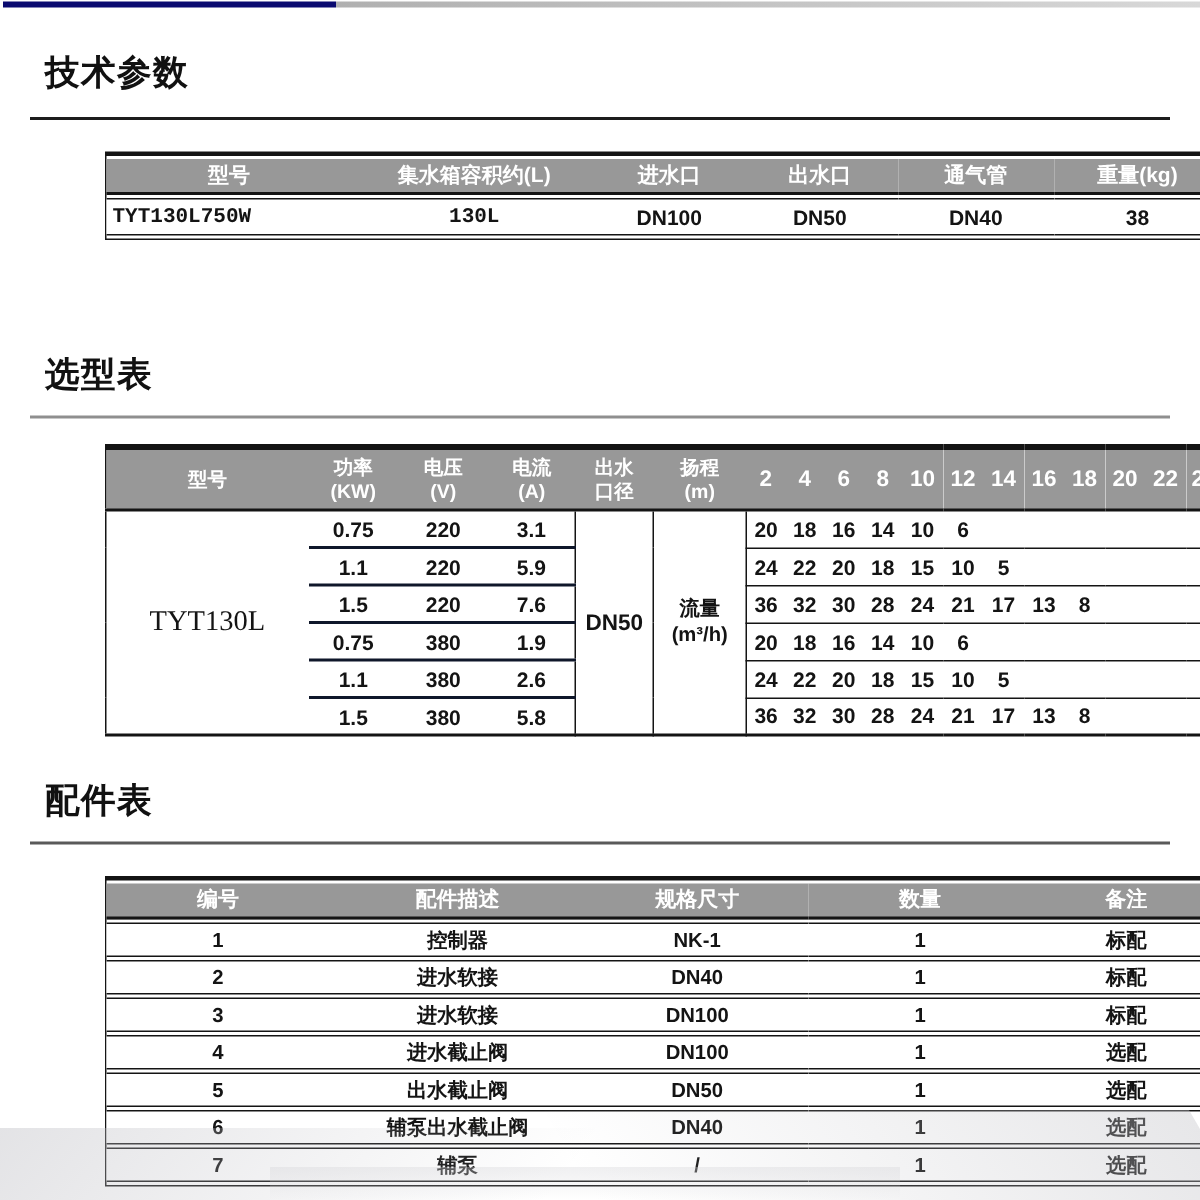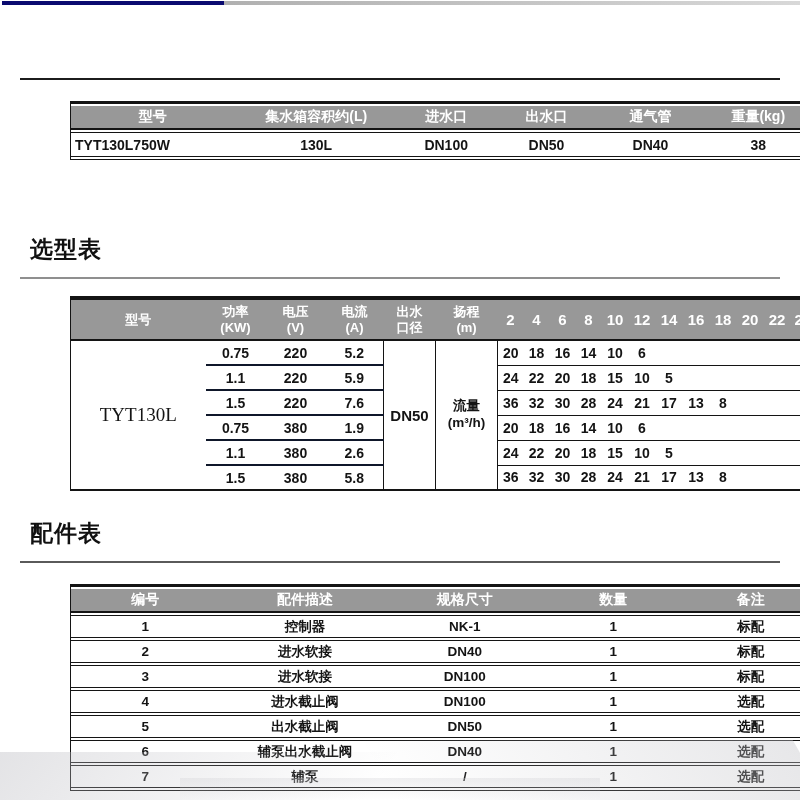--- a/index.html
+++ b/index.html
@@ -47,21 +47,21 @@
     background: #ffffff;
     border-top: 1px solid #141414; border-bottom: 1px solid #141414;
     text-align: center; vertical-align: middle;
     font-size: 14px; font-weight: 600;
   }
   .t1 { top: 101px; }
   .t1 td { height: 25px; }
   .t3 { top: 584px; }
   .t3 td { height: 23px; font-size: 13.5px; }
 
-  .serif { font-family: Liberation Sans, sans-serif; font-weight: 500; font-size: 17px; }
+  .serif { font-family: Liberation Mono, monospace; font-weight: 500; font-size: 17px; }
   .left  { text-align: left !important; padding-left: 4px; }
 
   
   .t2 {
     position: absolute; top: 296px; left: 30px; width: 745px;
     border-collapse: collapse;
     border: 1px solid #141414; border-top: 4px solid #141414; border-bottom: 2px solid #141414;
   }
   .t2 th {
     background: #989898; color: #ffffff;
@@ -95,20 +95,21 @@
          background: linear-gradient(to bottom, rgba(210,210,214,0.35), rgba(255,255,255,0)); }
 </style>
 </head>
 <body>
 
 <div class="page">
 
   <div class="bar-navy"></div>
   <div class="bar-gray"></div>
 
+  <div class="section-title" style="top:33px">技术参数</div>
   <div class="rule rule1"></div>
 
   <table class="dbl t1">
     <colgroup>
         <col style="width:22%">
         <col style="width:22%">
         <col style="width:13%">
         <col style="width:14%">
         <col style="width:14%">
         <col style="width:15%">
@@ -184,21 +185,21 @@
         <th class="num">20</th>
         <th class="num">22</th>
         <th class="num">24</th>
       </tr>
     </thead>
     <tbody>
       <tr>
         <td class="model" rowspan="6">TYT130L</td>
         <td class="grp">0.75</td>
         <td class="grp">220</td>
-        <td class="grp">5.2</td>
+        <td class="grp">3.1</td>
         <td class="outlet" rowspan="6">DN50</td>
         <td class="flowlabel" rowspan="6">流量
 (m³/h)</td>
         <td class="flow">20</td>
         <td class="flow">18</td>
         <td class="flow">16</td>
         <td class="flow">14</td>
         <td class="flow">10</td>
         <td class="flow">6</td>
         <td class="flow"></td>

